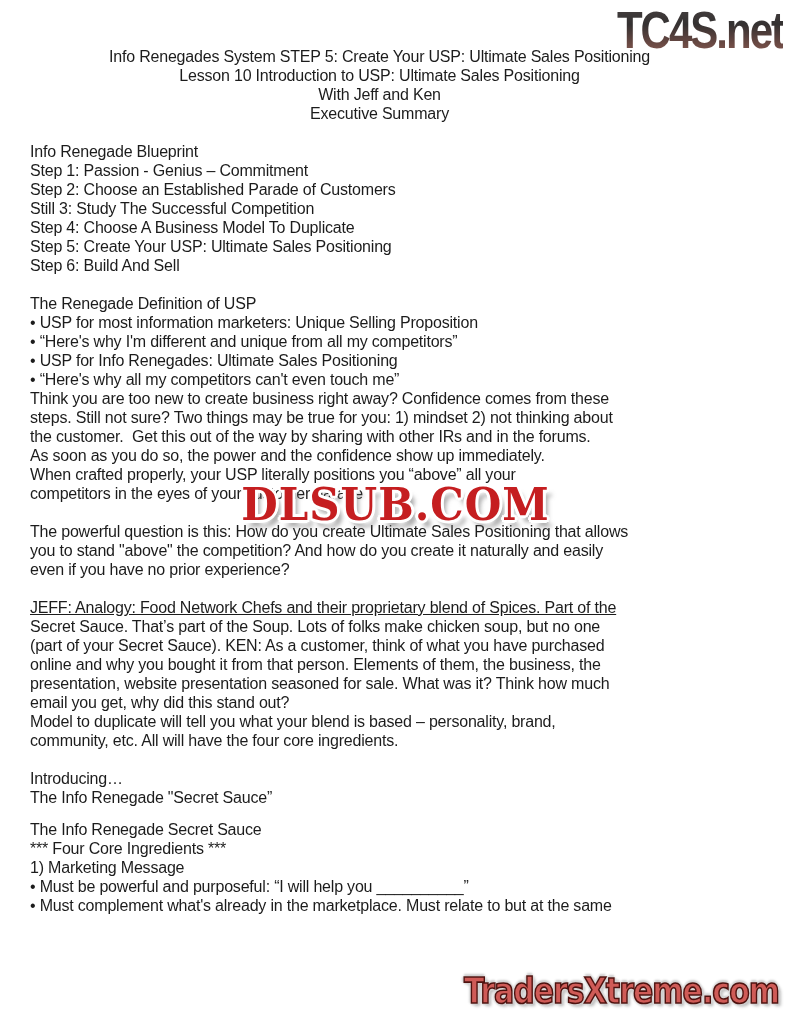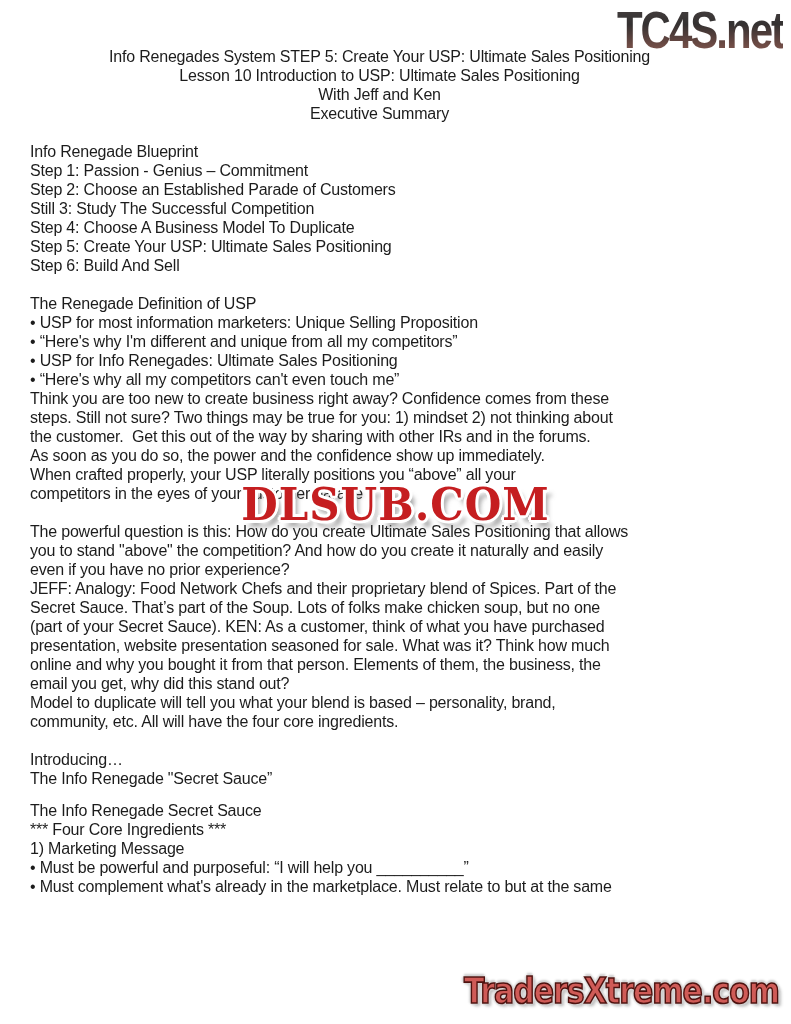--- a/index.html
+++ b/index.html
@@ -120,25 +120,25 @@
     <div class="line"><span>• “Here's why all my competitors can't even touch me”</span></div>
     <div class="line"><span>Think you are too new to create business right away? Confidence comes from these</span></div>
     <div class="line"><span>steps. Still not sure? Two things may be true for you: 1) mindset 2) not thinking about</span></div>
     <div class="line"><span>the customer.  Get this out of the way by sharing with other IRs and in the forums.</span></div>
     <div class="line"><span>As soon as you do so, the power and the confidence show up immediately.</span></div>
     <div class="line"><span class="b">When crafted properly, your USP literally positions you “above” all your</span></div>
     <div class="line"><span class="b">competitors in the eyes of your customer parade</span></div>
     <div class="line" style="margin-top: 19px;"><span>The powerful question is this: </span><span class="b">How</span><span> do you create Ultimate Sales Positioning that allows</span></div>
     <div class="line"><span>you to stand "above" the competition? And how do you create it </span><span class="b">naturally</span><span> and </span><span class="b">easily</span></div>
     <div class="line"><span>even if you have no prior experience?</span></div>
-    <div class="line" style=""><span>JEFF: Analogy: Food Network Chefs and their proprietary blend of Spices. Part of the</span></div>
+    <div class="line" style="margin-top: 19px; text-decoration: underline;"><span>JEFF: Analogy: Food Network Chefs and their proprietary blend of Spices. Part of the</span></div>
     <div class="line"><span>Secret Sauce. That’s part of the Soup. Lots of folks make chicken soup, but no one</span></div>
     <div class="line"><span>(part of your Secret Sauce). KEN: As a customer, think of what you have purchased</span></div>
+    <div class="line"><span>online and why you bought it from that person. Elements of them, the business, the</span></div>
     <div class="line"><span>presentation, website presentation seasoned for sale. What was it? Think how much</span></div>
-    <div class="line"><span>online and why you bought it from that person. Elements of them, the business, the</span></div>
     <div class="line"><span>email you get, why did this stand out?</span></div>
     <div class="line"><span>Model to duplicate will tell you what your blend is based – personality, brand,</span></div>
     <div class="line"><span>community, etc. All will have the four core ingredients.</span></div>
     <div class="line" style="margin-top: 19px;"><span>Introducing…</span></div>
     <div class="line"><span class="b">The Info Renegade "Secret Sauce”</span></div>
     <div class="line" style="margin-top: 13.3px;"><span class="b">The Info Renegade Secret Sauce</span></div>
     <div class="line"><span class="b">*** Four Core Ingredients ***</span></div>
     <div class="line"><span class="b">1) Marketing Message</span></div>
     <div class="line"><span>• Must be </span><span class="b">powerful</span><span> and </span><span class="b">purposeful</span><span>: “I will help you __________”</span></div>
     <div class="line"><span>• Must </span><span class="b">complement</span><span> what's already in the marketplace. Must relate to but at the same</span></div>

